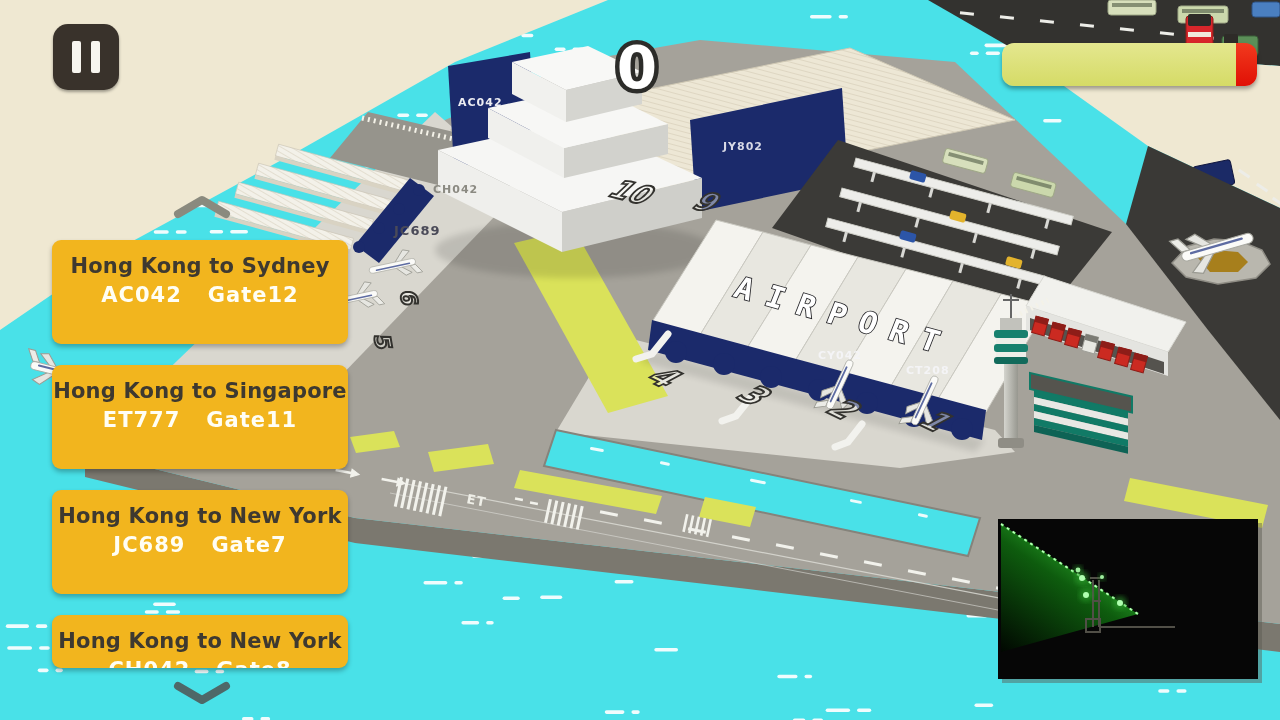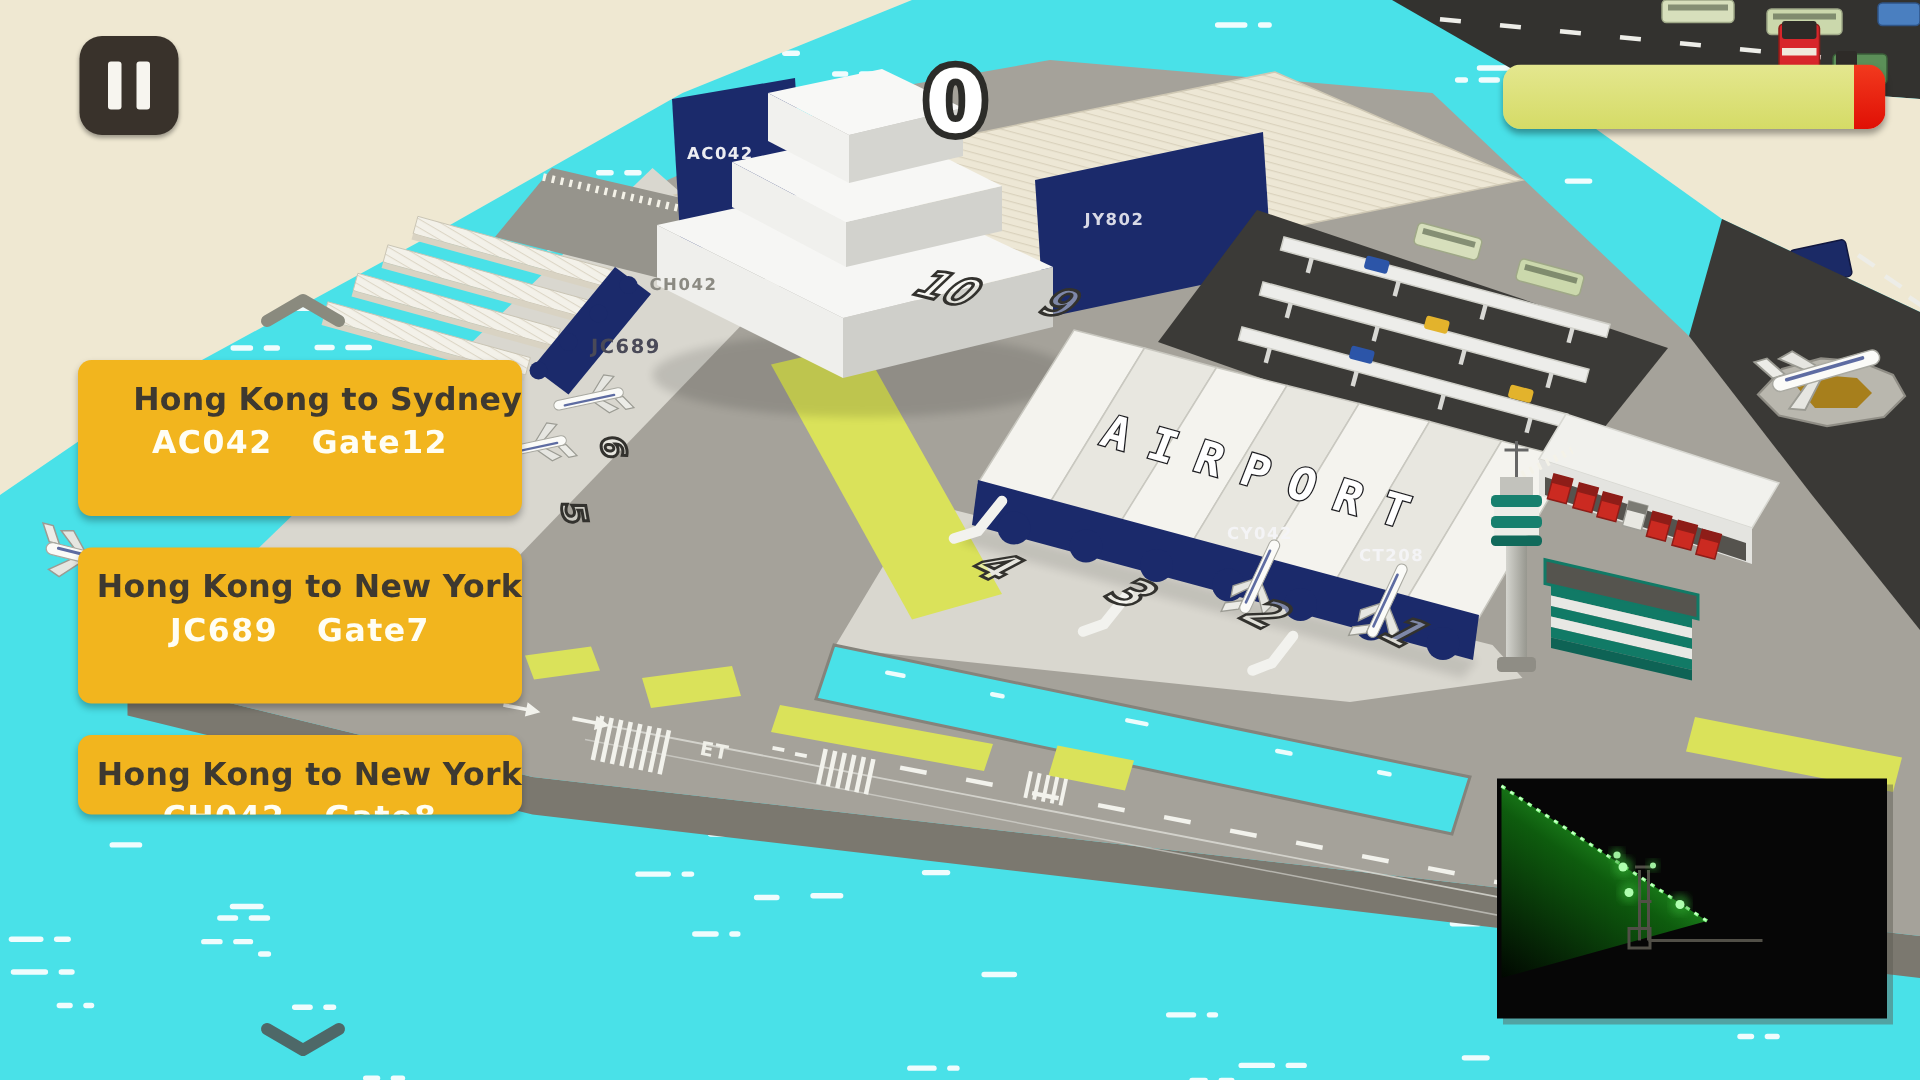--- a/index.html
+++ b/index.html
@@ -21,21 +21,21 @@
     box-shadow:0 3px 4px rgba(0,0,0,.35);}
   .progress .fill{flex:1;background:linear-gradient(#E4E78F,#D5DB66);}
   .progress .alert{width:21px;background:linear-gradient(#F23A1E,#E01005);}
 
   
   .board{position:absolute;left:52px;top:240px;width:296px;}
   .card{width:296px;height:104px;background:#F2B51E;border-radius:9px;
     margin-bottom:21px;box-shadow:0 3px 5px rgba(0,0,0,.28);
     padding-top:14px;box-sizing:border-box;text-align:center;cursor:pointer;}
   .card.clipped{height:53px;overflow:hidden;margin-bottom:0;}
-  .card .route{font-size:21px;font-weight:bold;color:#3E3930;letter-spacing:.2px;text-align:right;}
+  .card .route{font-size:21px;font-weight:bold;color:#3E3930;letter-spacing:.2px;}
   .card .line2{margin-top:5px;display:flex;justify-content:center;gap:26px;
     font-size:21px;font-weight:bold;color:#FFFEF4;letter-spacing:1px;}
 
   .chev{position:absolute;cursor:pointer;}
   .chev-up{left:172px;top:194px;}
   .chev-down{left:172px;top:680px;}
 
   
   .radar{position:absolute;left:998px;top:519px;width:260px;height:160px;
     background:#060606;box-shadow:4px 4px 0 rgba(90,88,80,.45);}
@@ -739,20 +739,27 @@
 
 <div class="board">
   <div class="card">
     <div class="route">Hong Kong to Sydney</div>
     <div class="line2">
       <span>AC042</span>
       <span>Gate12</span>
     </div>
   </div>
   <div class="card">
+    <div class="route">Hong Kong to Singapore</div>
+    <div class="line2">
+      <span>ET777</span>
+      <span>Gate11</span>
+    </div>
+  </div>
+  <div class="card">
     <div class="route">Hong Kong to New York</div>
     <div class="line2">
       <span>JC689</span>
       <span>Gate7</span>
     </div>
   </div>
   <div class="card clipped">
     <div class="route">Hong Kong to New York</div>
     <div class="line2">
       <span>CH042</span>

